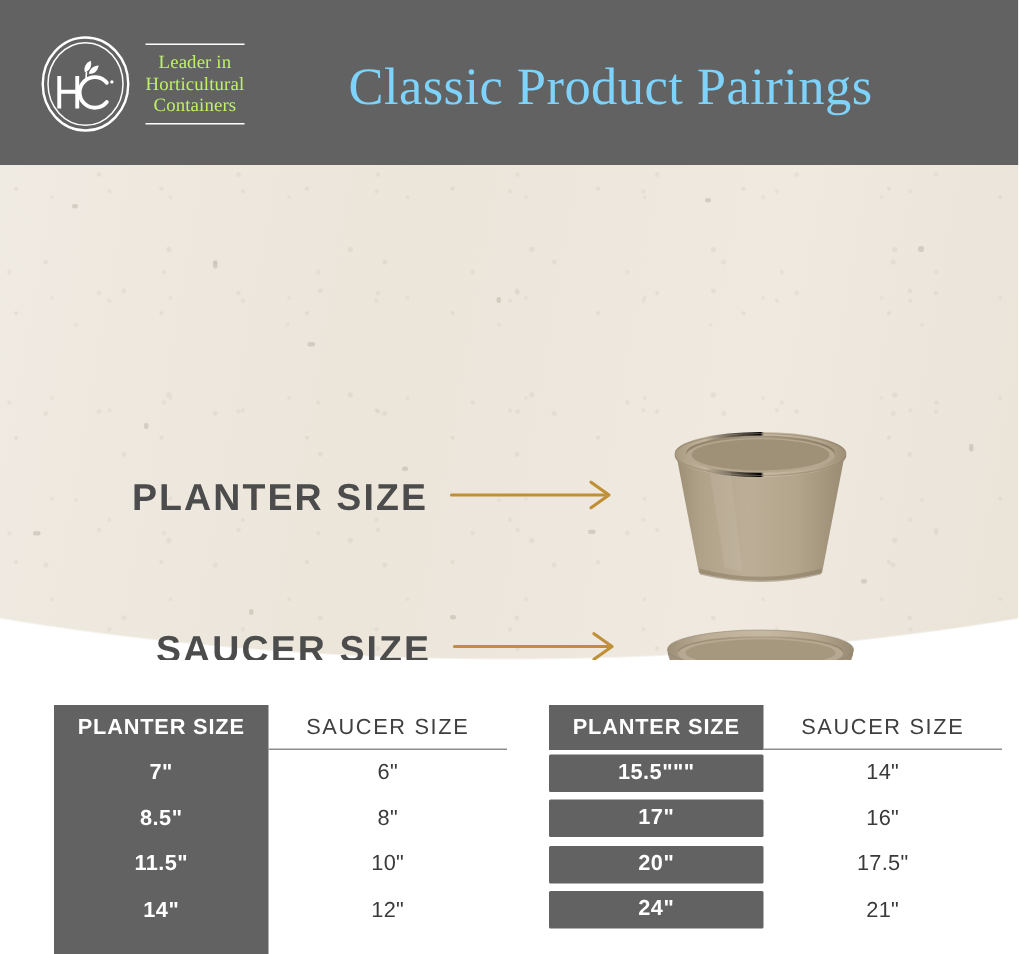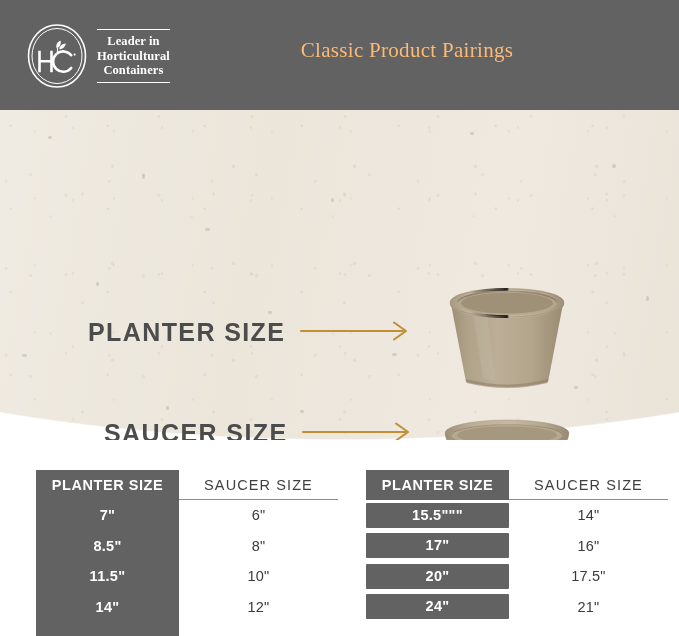--- a/index.html
+++ b/index.html
@@ -36,50 +36,49 @@
   }
   .logo-mark {
     position: relative;
     width: 62px;
     height: 66px;
     flex: 0 0 auto;
   }
   .logo-mark svg { display: block; }
   .logo-text {
     margin-left: 9px;
-    color: #ffffff;
+    color: #bef264;
     font-family: "Liberation Serif", serif;
     font-size: 12.5px;
     line-height: 14.4px;
     text-align: center;
     letter-spacing: .1px;
     padding: 3px 0 3px 0;
     position: relative;
-    font-weight: bold;
   }
   .logo-text .rule {
     display: block;
     height: 1px;
     background: #ffffff;
     width: 100%;
   }
   .logo-text .rule.top { margin-bottom: 4px; }
   .logo-text .rule.bottom { margin-top: 4px; }
   .logo-line { display: block; white-space: nowrap; }
 
   .header-title {
     position: absolute;
     left: 0; top: 38px;
     width: 679px;
     text-align: center;
     padding-left: 135px;
     box-sizing: border-box;
-    color: #fdba74;
+    color: #7dd3fc;
     font-family: "Liberation Serif", serif;
-    font-size: 21px;
+    font-size: 35px;
     letter-spacing: .3px;
     white-space: nowrap;
   }
 
   
   .hero {
     position: absolute;
     left: 0; top: 110px;
     width: 679px;
     height: 330px;

